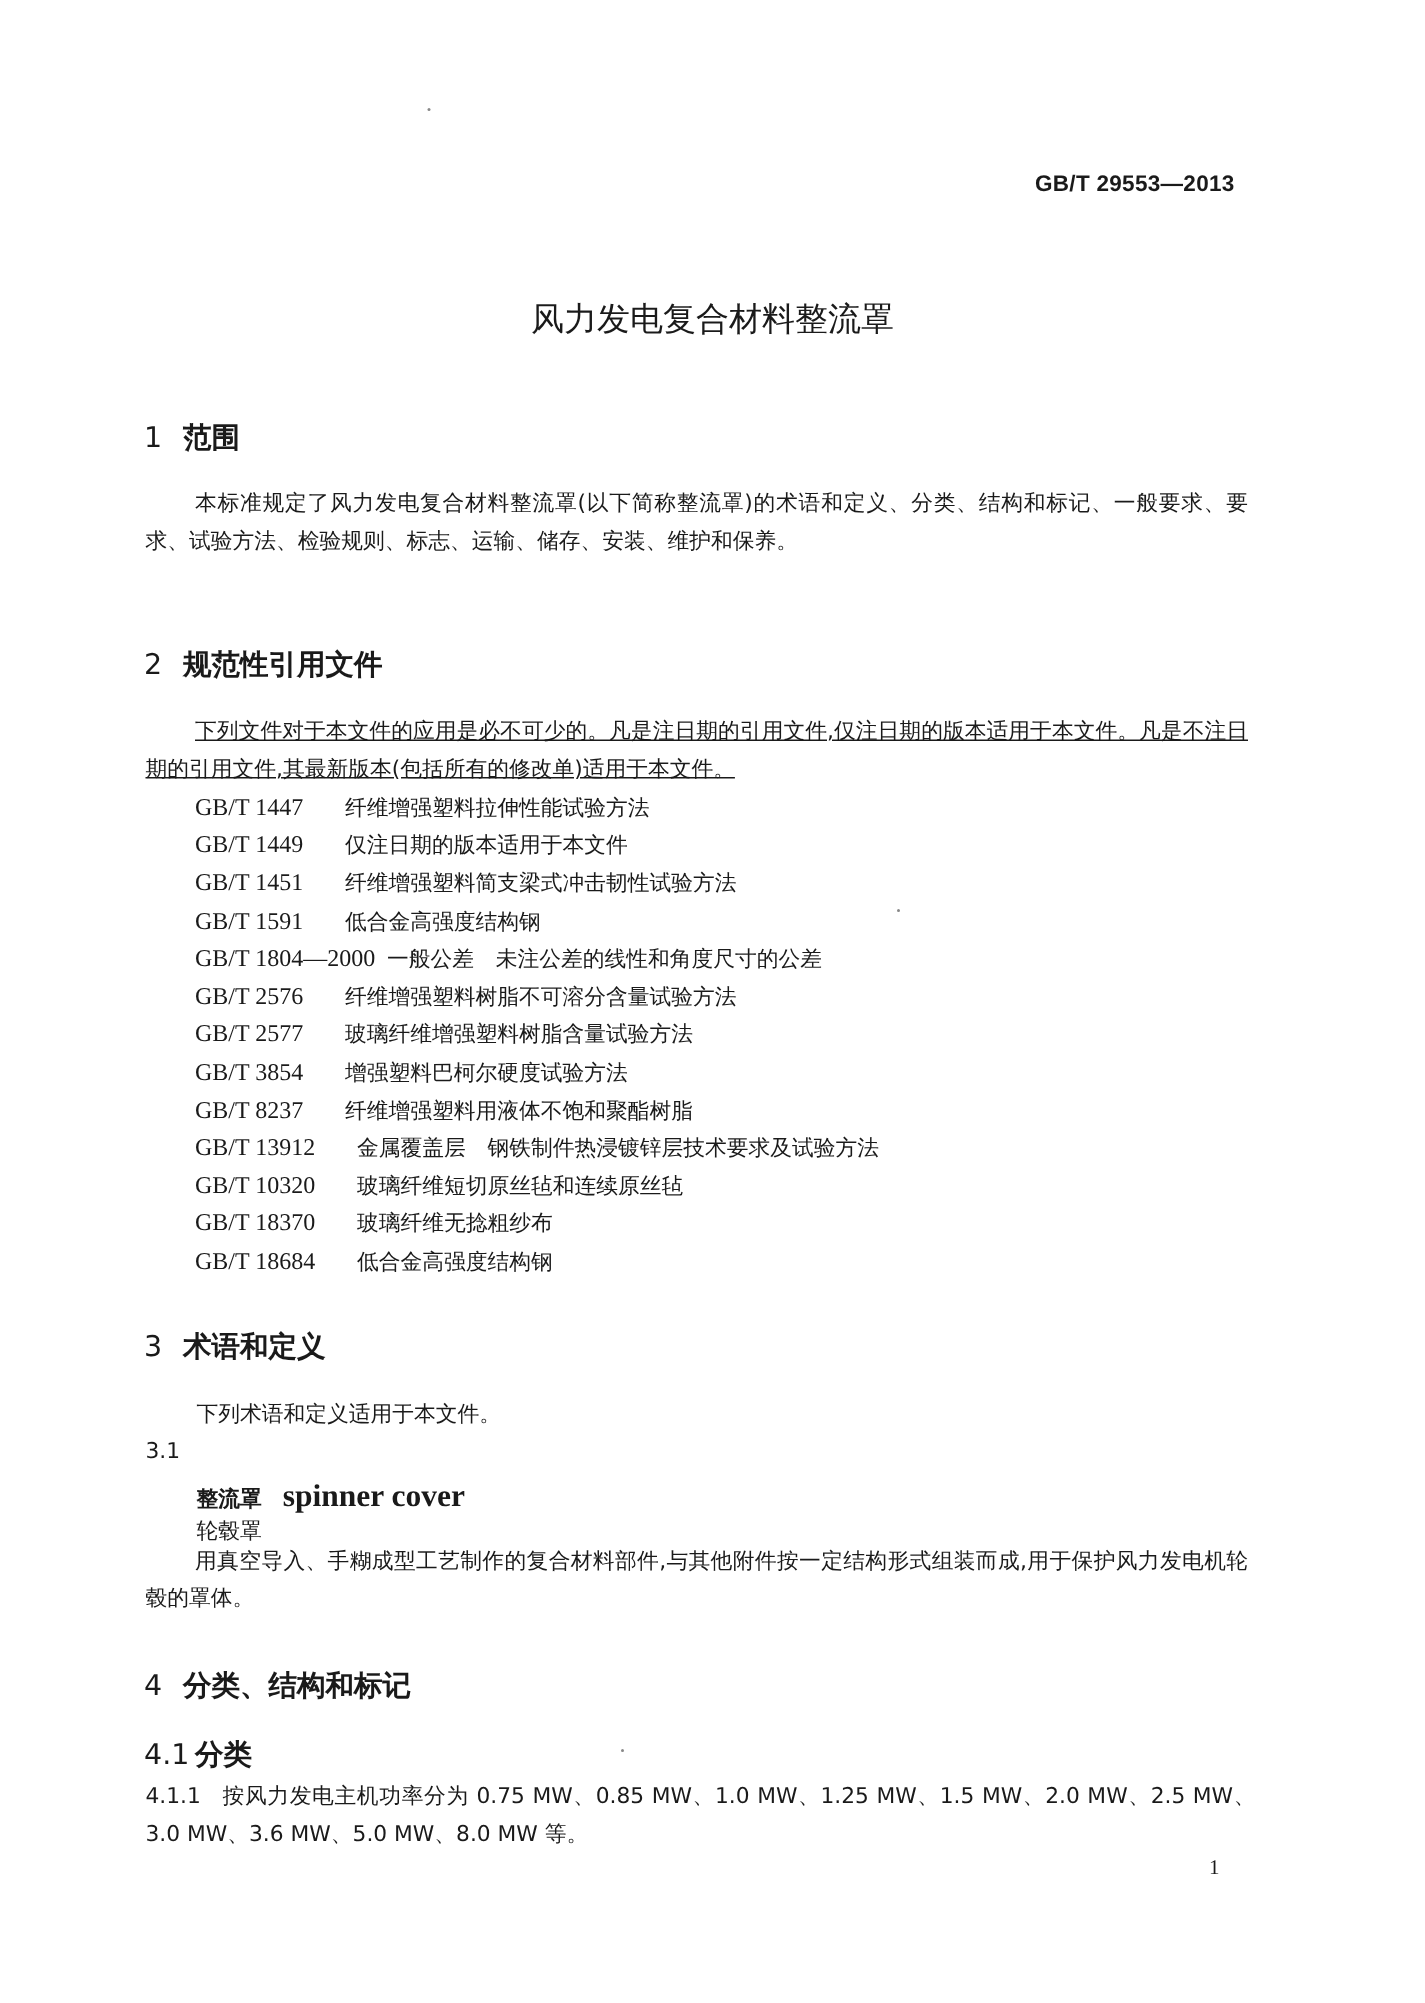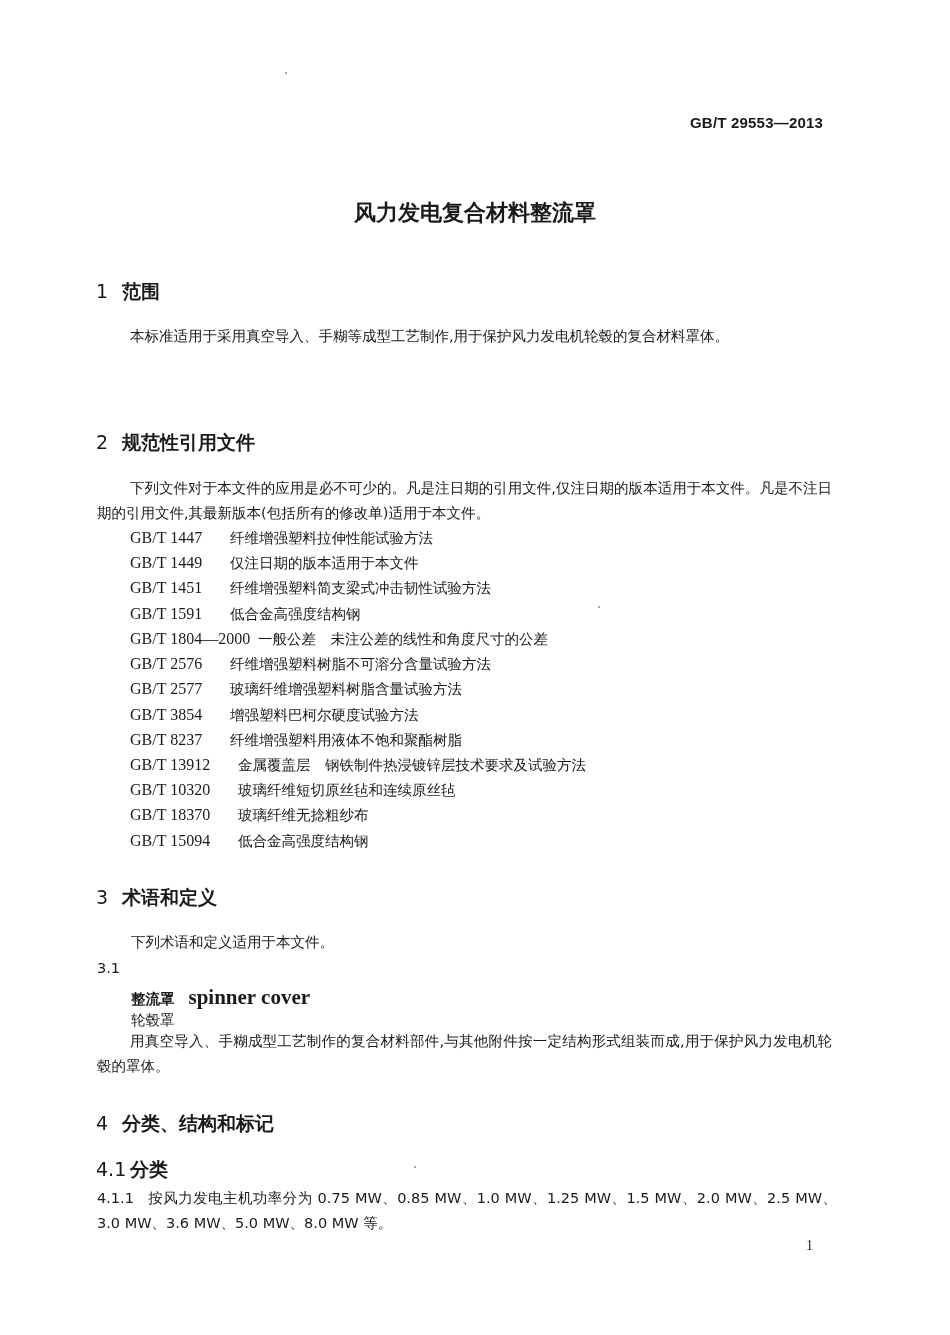--- a/index.html
+++ b/index.html
@@ -8,21 +8,21 @@
     font-family: "DejaVu Serif", "Liberation Serif", serif;
     color: #1a1a1a;
   }
   .abs { position: absolute; white-space: nowrap; }
   .std-code {
     left: 690px; top: 114px; font-size: 15px; font-weight: bold;
     font-family: "Liberation Sans", "DejaVu Sans", sans-serif; letter-spacing: 0.2px;
   }
   .doc-title {
     left: 0; width: 950px; top: 198px; text-align: center;
-    font-size: 22px; font-weight: bold;
+    font-size: 22px; font-weight: normal;
     font-family: "DejaVu Sans", "Liberation Sans", sans-serif;
   }
   .h1 {
     left: 96px; font-size: 19px; font-weight: bold;
     font-family: "DejaVu Sans", "Liberation Sans", sans-serif;
   }
   .h1 .num { display: inline-block; width: 26px; font-weight: normal; }
   .para {
     font-size: 14.5px; line-height: 25px;
     font-family: "DejaVu Sans", "Liberation Sans", sans-serif;
@@ -43,43 +43,43 @@
 </head>
 <body>
 
 <div class="abs std-code">GB/T 29553—2013</div>
 <div class="abs doc-title">风力发电复合材料整流罩</div>
 
 <div class="abs h1" style="top:279px;">
   <span class="num">1</span><span>范围</span>
 </div>
 <div class="para para-block" style="top:324px;">
-  <div class="indent">本标准适用于采用真空导入、手糊等成型工艺制作,用于保护风力发电机轮毂的复合材料罩体。</div>
+  <div class="indent">本标准规定了风力发电复合材料整流罩(以下简称整流罩)的术语和定义、分类、结构和标记、一般要求、要求、试验方法、检验规则、标志、运输、储存、安装、维护和保养。</div>
 </div>
 
 <div class="abs h1" style="top:430px;">
   <span class="num">2</span><span>规范性引用文件</span>
 </div>
-<div class="para para-block" style="top:476px;">
+<div class="para para-block" style="top:476px;text-decoration:underline;">
   <div class="indent">下列文件对于本文件的应用是必不可少的。凡是注日期的引用文件,仅注日期的版本适用于本文件。凡是不注日期的引用文件,其最新版本(包括所有的修改单)适用于本文件。</div>
 </div>
 
 <div class="abs ref-row" style="top:529px;"><span class="ref-code w1">GB/T 1447</span><span>纤维增强塑料拉伸性能试验方法</span></div>
 <div class="abs ref-row" style="top:554px;"><span class="ref-code w1">GB/T 1449</span><span>仅注日期的版本适用于本文件</span></div>
 <div class="abs ref-row" style="top:579px;"><span class="ref-code w1">GB/T 1451</span><span>纤维增强塑料简支梁式冲击韧性试验方法</span></div>
 <div class="abs ref-row" style="top:605px;"><span class="ref-code w1">GB/T 1591</span><span>低合金高强度结构钢</span></div>
 <div class="abs ref-row" style="top:630px;"><span class="ref-code w3">GB/T 1804—2000</span><span>一般公差　未注公差的线性和角度尺寸的公差</span></div>
 <div class="abs ref-row" style="top:655px;"><span class="ref-code w1">GB/T 2576</span><span>纤维增强塑料树脂不可溶分含量试验方法</span></div>
 <div class="abs ref-row" style="top:680px;"><span class="ref-code w1">GB/T 2577</span><span>玻璃纤维增强塑料树脂含量试验方法</span></div>
 <div class="abs ref-row" style="top:706px;"><span class="ref-code w1">GB/T 3854</span><span>增强塑料巴柯尔硬度试验方法</span></div>
 <div class="abs ref-row" style="top:731px;"><span class="ref-code w1">GB/T 8237</span><span>纤维增强塑料用液体不饱和聚酯树脂</span></div>
 <div class="abs ref-row" style="top:756px;"><span class="ref-code w2">GB/T 13912</span><span>金属覆盖层　钢铁制件热浸镀锌层技术要求及试验方法</span></div>
 <div class="abs ref-row" style="top:781px;"><span class="ref-code w2">GB/T 10320</span><span>玻璃纤维短切原丝毡和连续原丝毡</span></div>
 <div class="abs ref-row" style="top:806px;"><span class="ref-code w2">GB/T 18370</span><span>玻璃纤维无捻粗纱布</span></div>
-<div class="abs ref-row" style="top:832px;"><span class="ref-code w2">GB/T 15094</span><span>低合金高强度结构钢</span></div>
+<div class="abs ref-row" style="top:832px;"><span class="ref-code w2">GB/T 18684</span><span>低合金高强度结构钢</span></div>
 
 <div class="abs h1" style="top:885px;">
   <span class="num">3</span><span>术语和定义</span>
 </div>
 <div class="abs ref-row" style="top:933px; left:131px;">下列术语和定义适用于本文件。</div>
 <div class="abs term-num" style="top:960px;">3.1</div>
 <div class="abs" style="left:131px; top:985px;">
   <span class="term-zh">整流罩</span><span class="term-en">spinner cover</span>
 </div>
 <div class="abs ref-row" style="top:1011px; left:131px;">轮毂罩</div>

